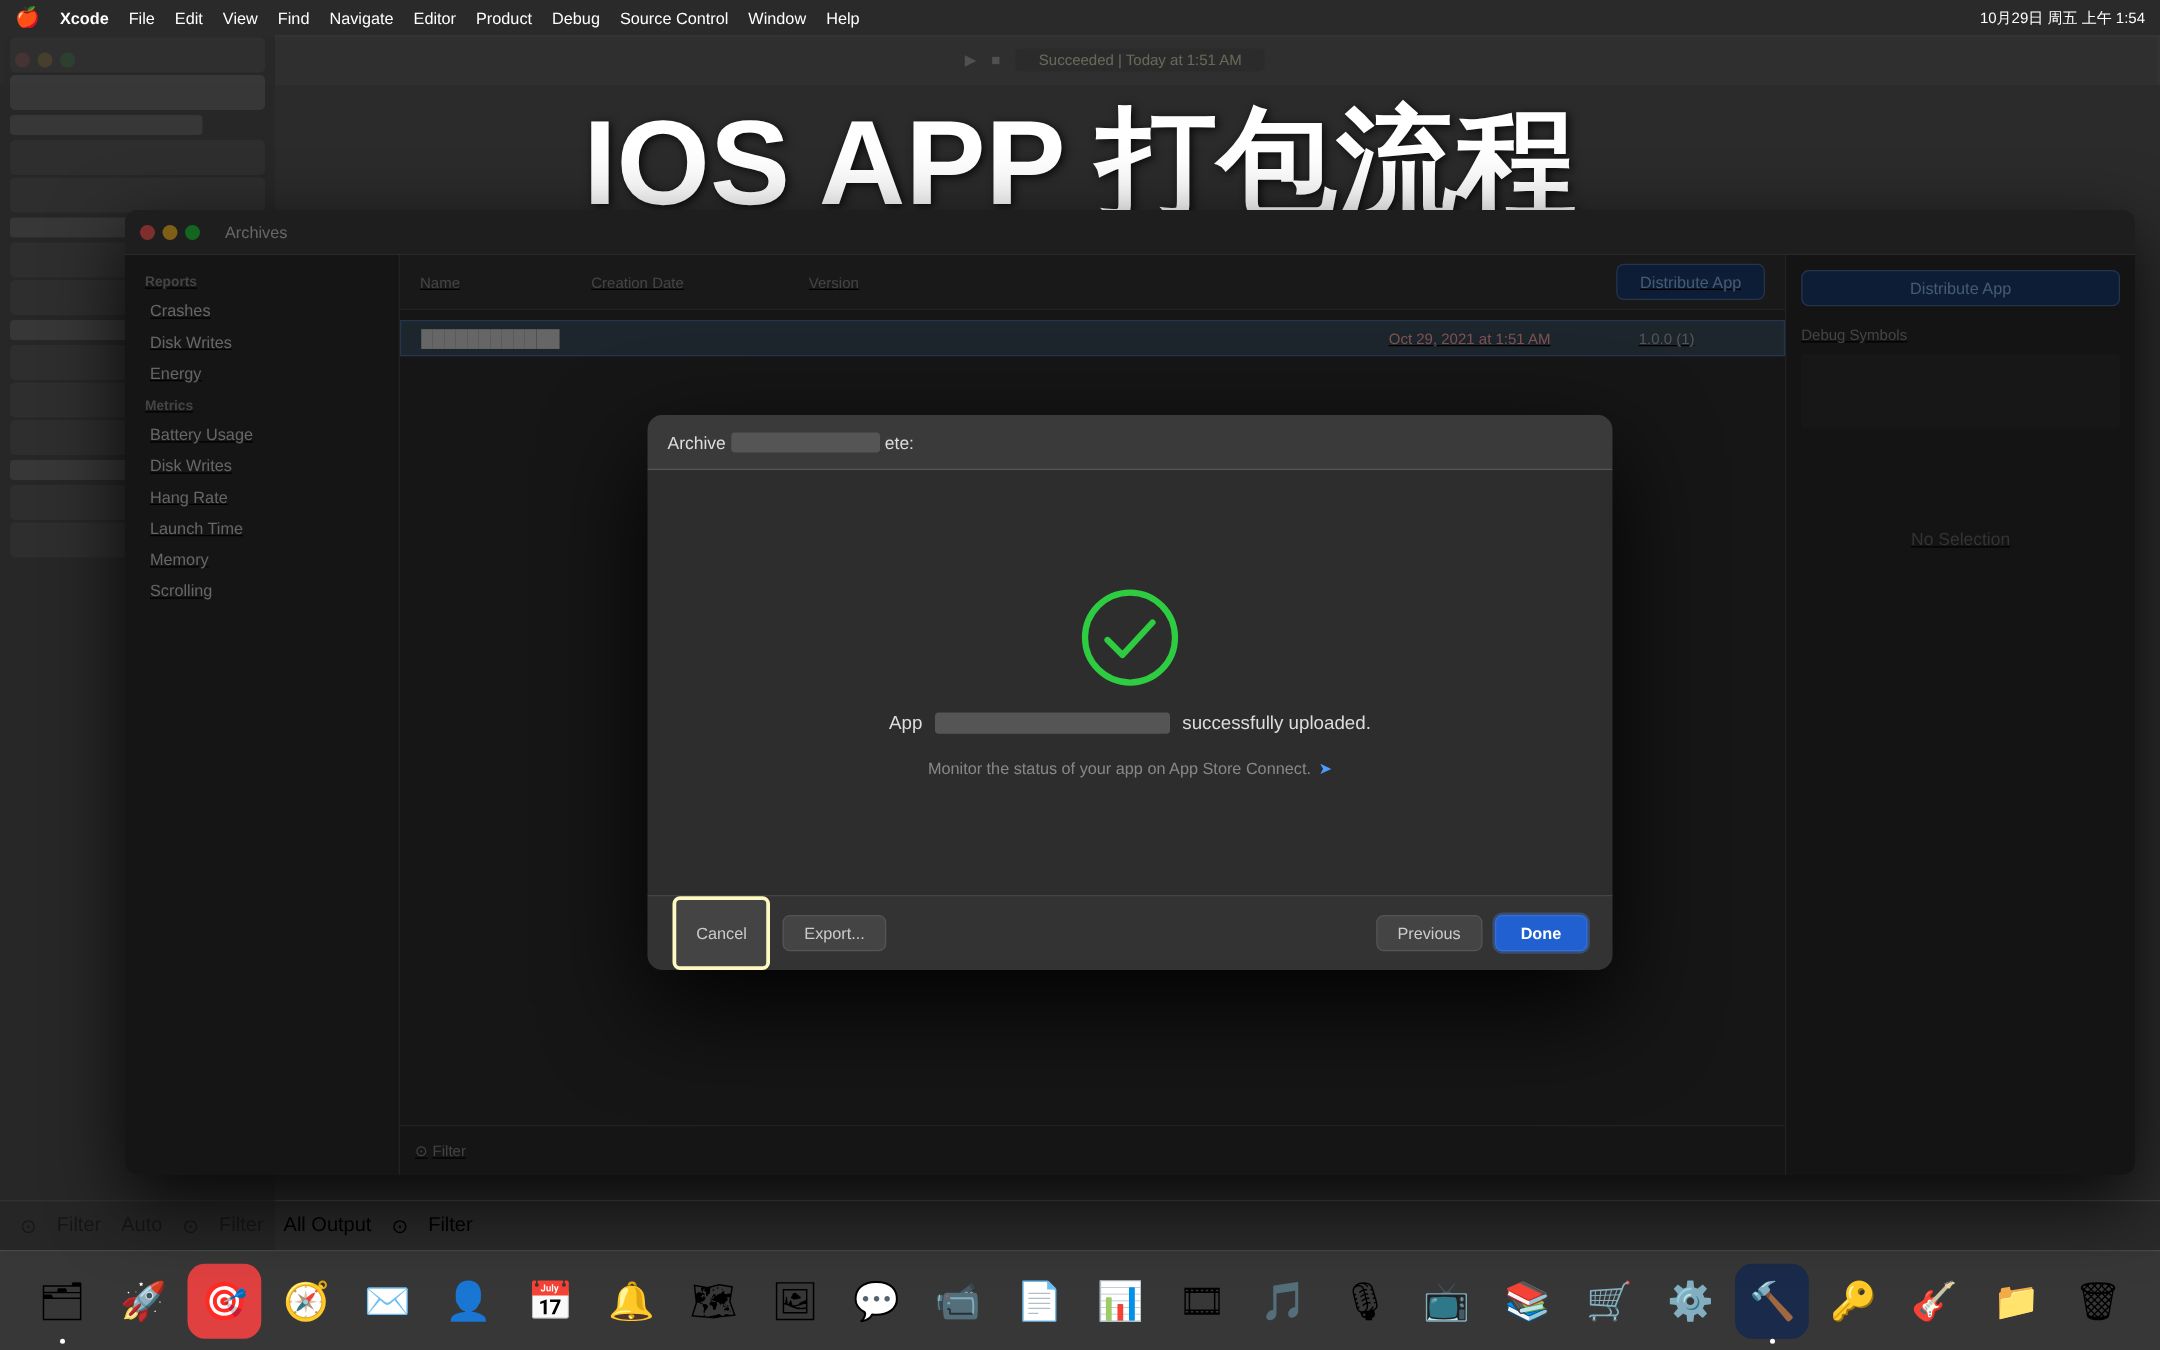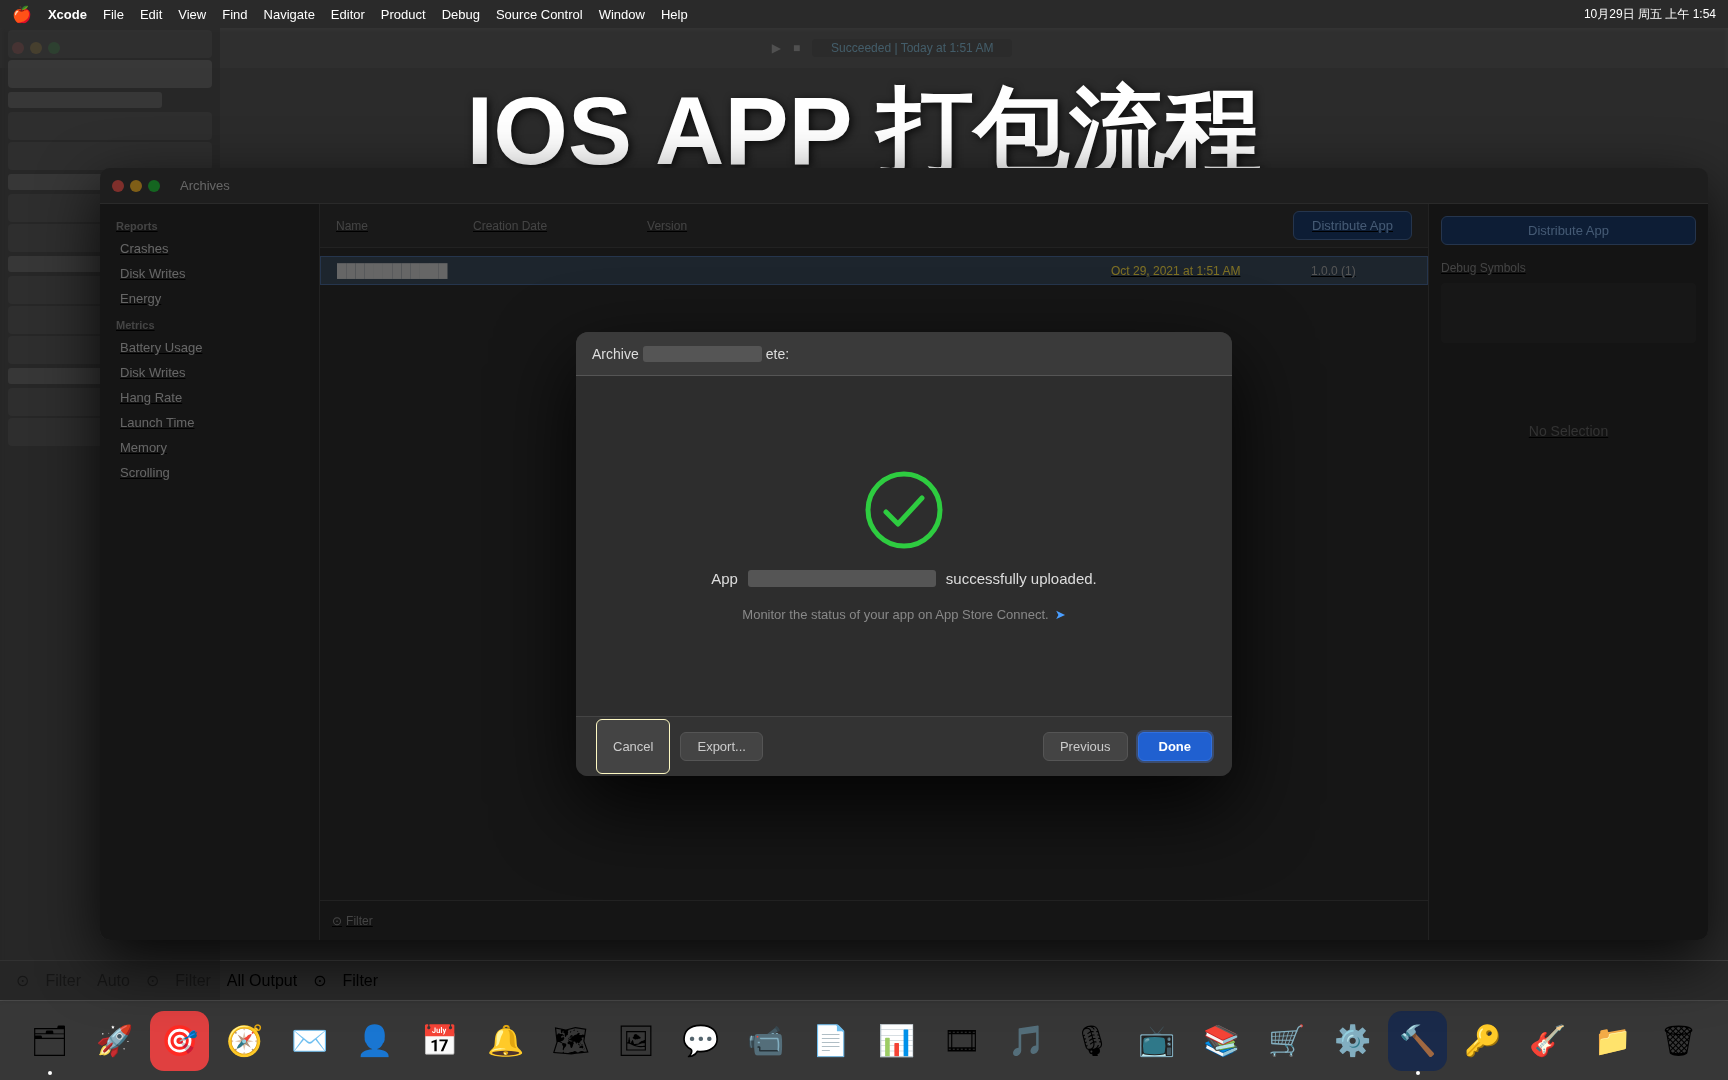--- a/index.html
+++ b/index.html
@@ -82,21 +82,21 @@
     }
     .toolbar-btn {
       background: transparent;
       border: none;
       color: #aaa;
       font-size: 12px;
       cursor: pointer;
     }
     .status-text {
       font-size: 12px;
-      color: #7dd3fc;
+      color: #fef9c3;
       background: #2b2b2b;
       padding: 2px 8px;
       border-radius: 4px;
       min-width: 200px;
       text-align: center;
     }
 
     
     .blurred-bg {
       position: absolute;
@@ -235,21 +235,21 @@
       padding: 6px 16px;
       gap: 20px;
       background: #3a4a5a;
       border: 1px solid #4a6a9a;
     }
     .archive-row-text {
       font-size: 13px;
       color: #ccc;
       flex: 1;
     }
-    .archive-row-date { font-size: 12px; color: #fde047; width: 180px; }
+    .archive-row-date { font-size: 12px; color: #fca5a5; width: 180px; }
     .archive-row-version { font-size: 12px; color: #aaa; width: 100px; }
 
     
     .org-right-panel {
       width: 280px;
       background: #282828;
       border-left: 1px solid #444;
       padding: 12px;
       font-size: 12px;
       color: #aaa;
@@ -264,21 +264,21 @@
       height: 100%;
       background: rgba(0,0,0,0.5);
       z-index: 20;
       display: flex;
       align-items: center;
       justify-content: center;
     }
 
     
     .archive-dialog {
-      width: 656px;
+      width: 772px;
       background: #2d2d2d;
       border-radius: 12px;
       box-shadow: 0 30px 80px rgba(0,0,0,0.9);
       overflow: hidden;
       display: flex;
       flex-direction: column;
     }
     .dialog-titlebar {
       height: 44px;
       background: #3a3a3a;
@@ -324,21 +324,21 @@
       background: #333;
       border-top: 1px solid #444;
       display: flex;
       align-items: center;
       padding: 0 20px;
       gap: 10px;
     }
     .btn-cancel {
       background: #444;
       color: #ccc;
-      border: 1px solid #fef9c3;
+      border: 3px solid #fef9c3;
       border-radius: 6px;
       padding: 19px 16px;
       font-size: 13px;
       cursor: pointer;
     }
     .btn-export {
       background: #444;
       color: #ccc;
       border: 1px solid #555;
       border-radius: 6px;

